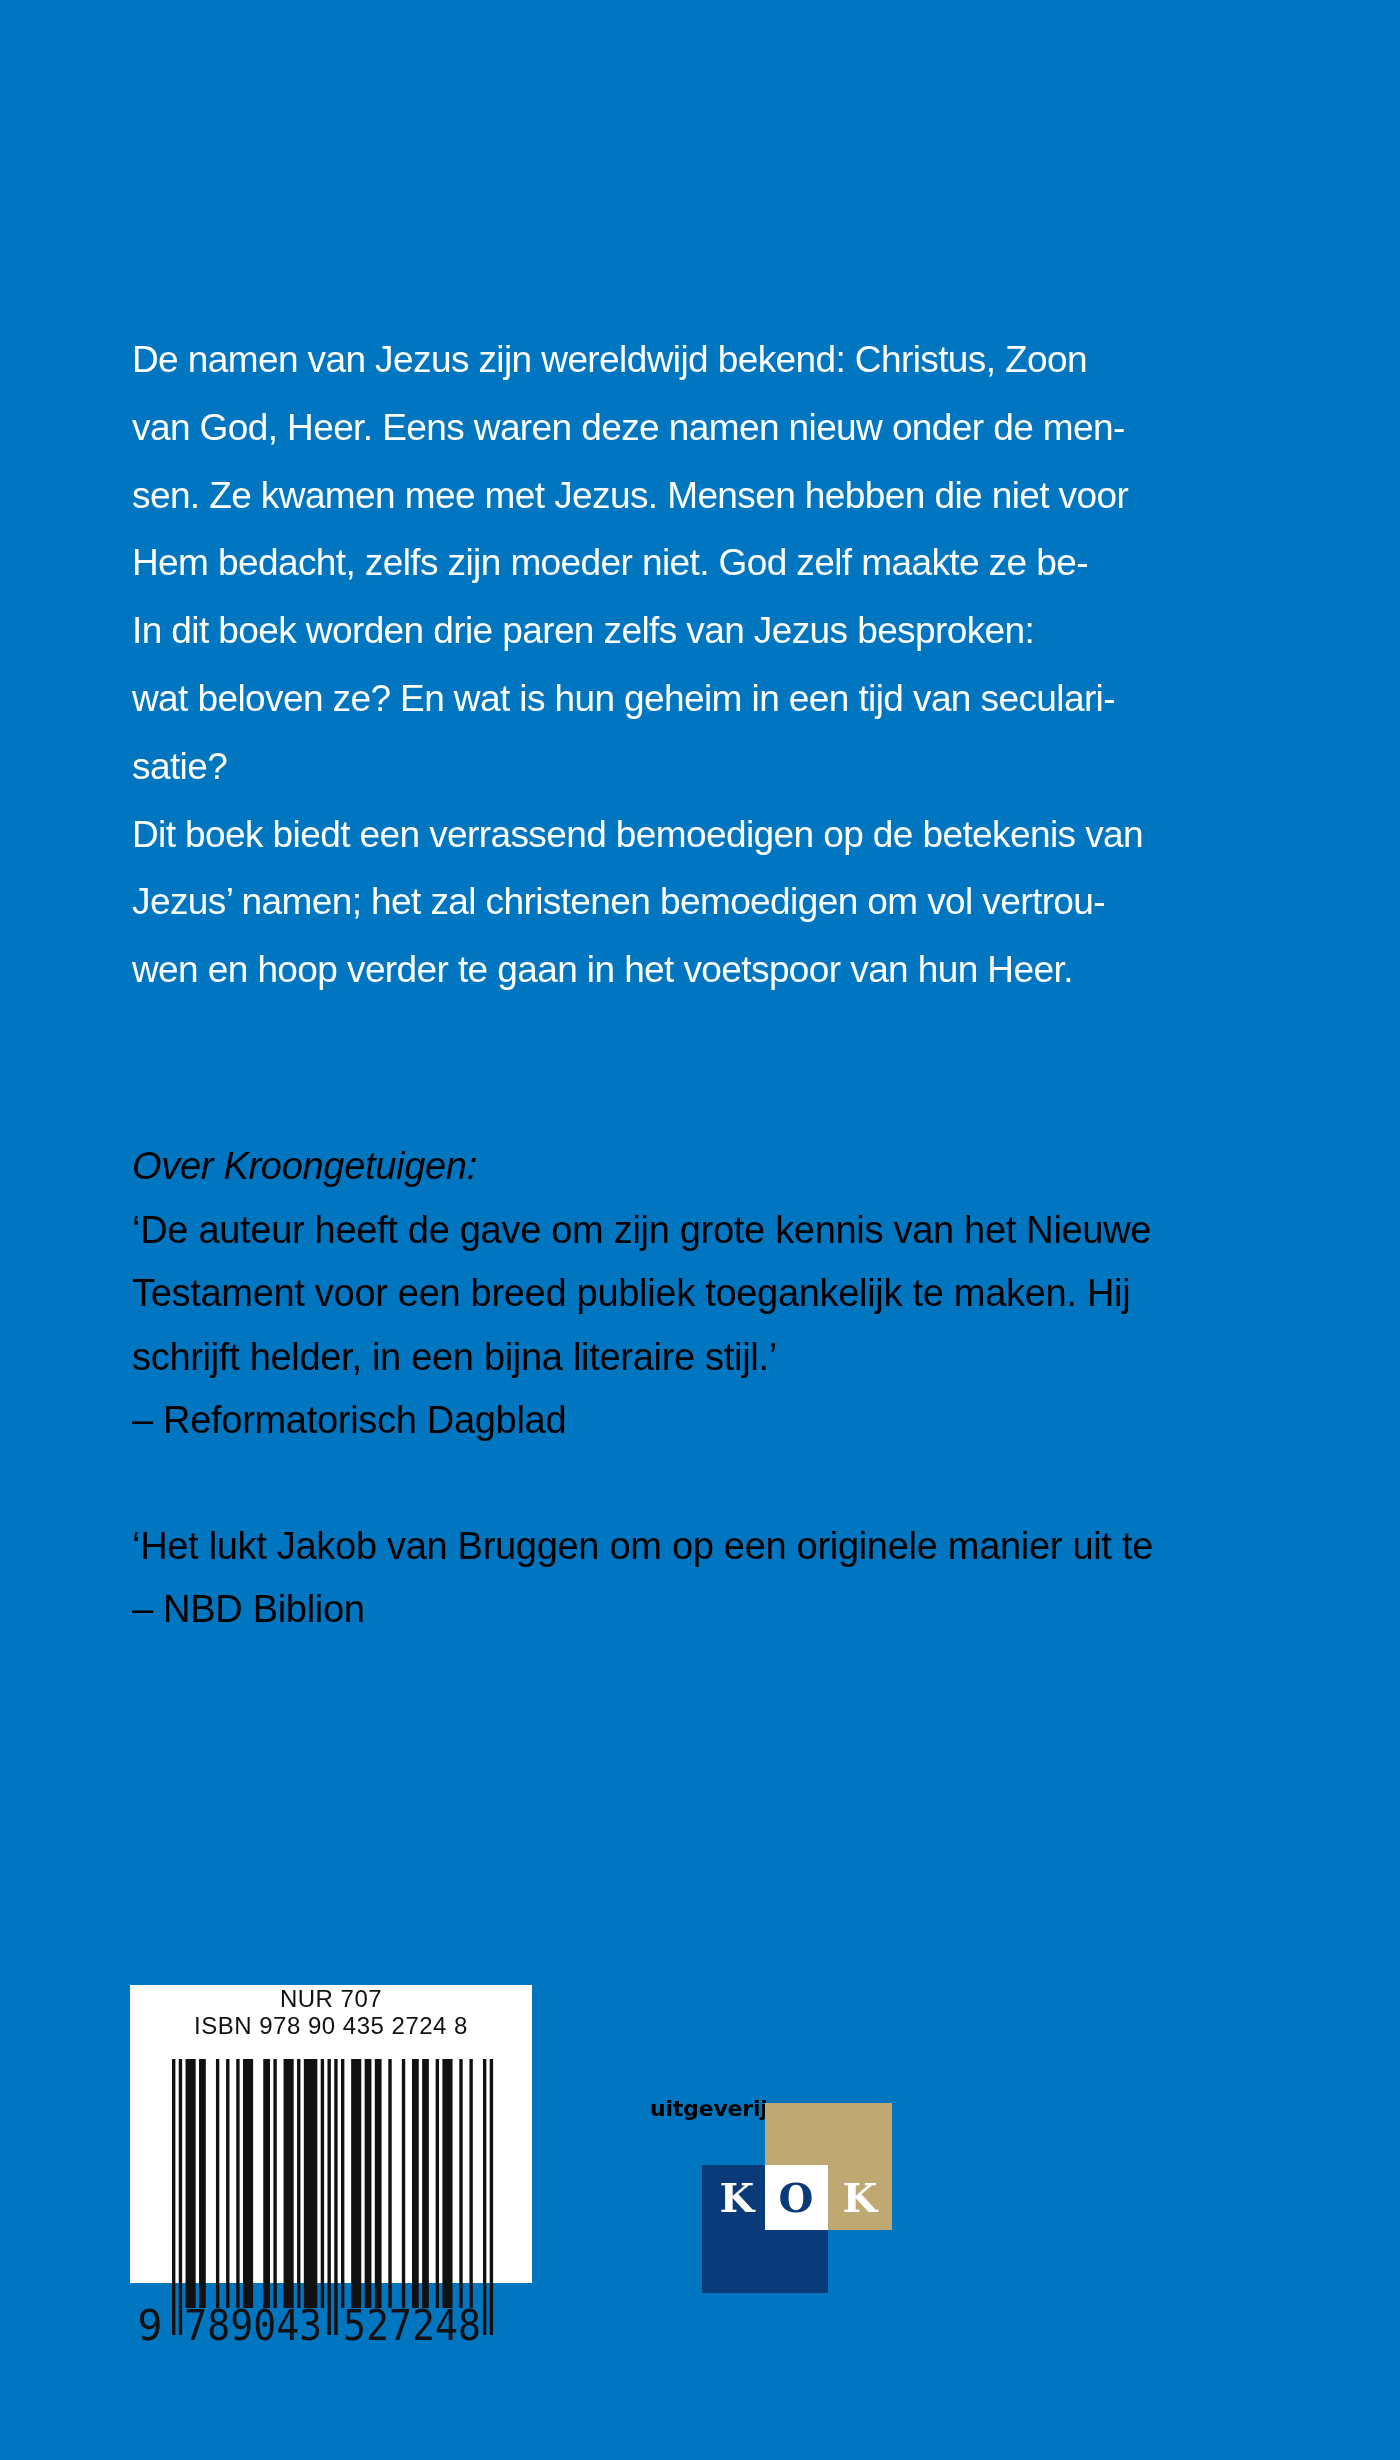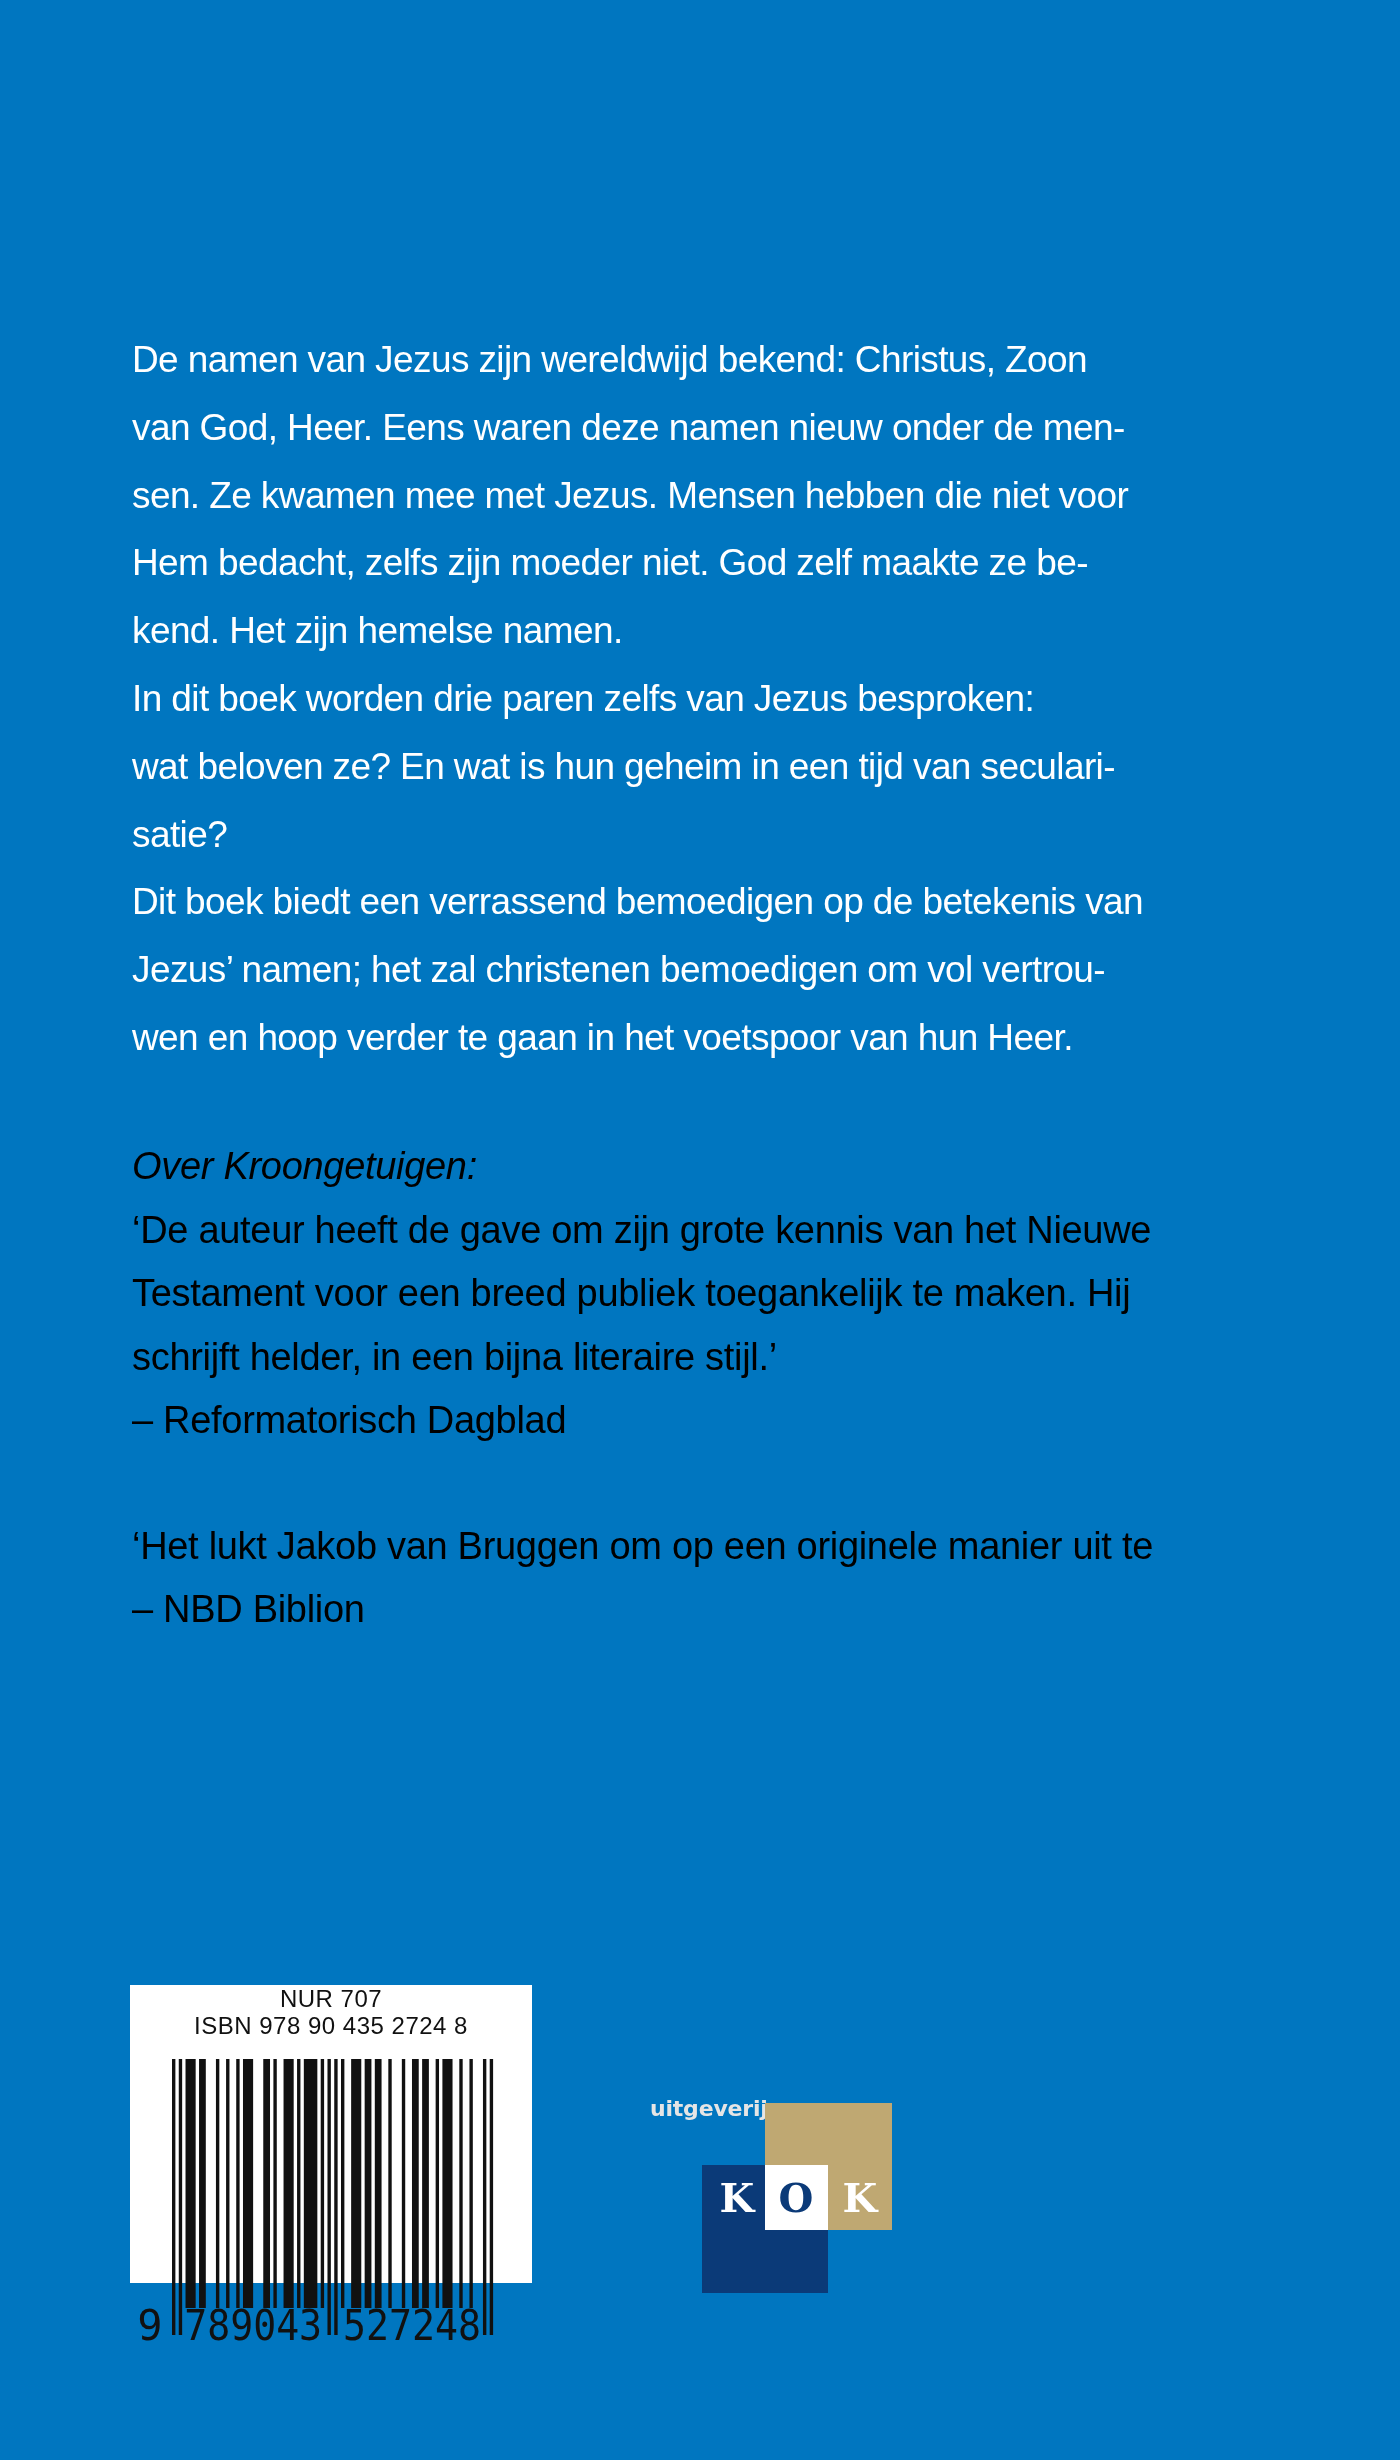--- a/index.html
+++ b/index.html
@@ -34,21 +34,21 @@
     font-size: 24px; line-height: 26px; letter-spacing: 0.5px;
   }
   .bc-nur { top: 1px; }
   .bc-isbn { top: 28px; }
   .bc-svg { position: absolute; left: 0; top: 0; }
 
   .publisher-logo { position: absolute; left: 640px; top: 2090px; width: 270px; height: 220px; }
   .pub-name {
     position: absolute; left: 10px; top: 6px;
     font-family: "DejaVu Sans", "Liberation Sans", sans-serif; font-weight: bold;
-    font-size: 22px; color: #e5e5e5; letter-spacing: -0.2px;
+    font-size: 22px; color: #000000; letter-spacing: -0.2px;
   }
   .sq { position: absolute; }
   .sq-gold { left: 125px; top: 13px; width: 127px; height: 127px; background: #BFA872; }
   .sq-navy { left: 62px; top: 75px; width: 126px; height: 128px; background: #0B3A78; }
   .sq-white { left: 125px; top: 75px; width: 63px; height: 65px; background: #FFFFFF; }
   .kok-letter {
     position: absolute; top: 86px; width: 50px; text-align: center;
     font-family: "DejaVu Serif", "Liberation Serif", serif; font-weight: bold;
     font-size: 40px; line-height: 44px;
   }
@@ -57,21 +57,20 @@
   .kok-3 { left: 195px; color: #FFFFFF; }
 </style>
 </head>
 <body>
 
 <div class="blurb">
   <span class="line">De namen van Jezus zijn wereldwijd bekend: Christus, Zoon</span>
   <span class="line">van God, Heer. Eens waren deze namen nieuw onder de men-</span>
   <span class="line">sen. Ze kwamen mee met Jezus. Mensen hebben die niet voor</span>
   <span class="line">Hem bedacht, zelfs zijn moeder niet. God zelf maakte ze be-</span>
-  <span class="line">kend. Het zijn hemelse namen.</span>
   <span class="line">In dit boek worden drie paren zelfs van Jezus besproken:</span>
   <span class="line">wat beloven ze? En wat is hun geheim in een tijd van seculari-</span>
   <span class="line">satie?</span>
   <span class="line">Dit boek biedt een verrassend bemoedigen op de betekenis van</span>
   <span class="line">Jezus’ namen; het zal christenen bemoedigen om vol vertrou-</span>
   <span class="line">wen en hoop verder te gaan in het voetspoor van hun Heer.</span>
 </div>
 
 <div class="reviews">
   <span class="line intro">Over Kroongetuigen:</span>

